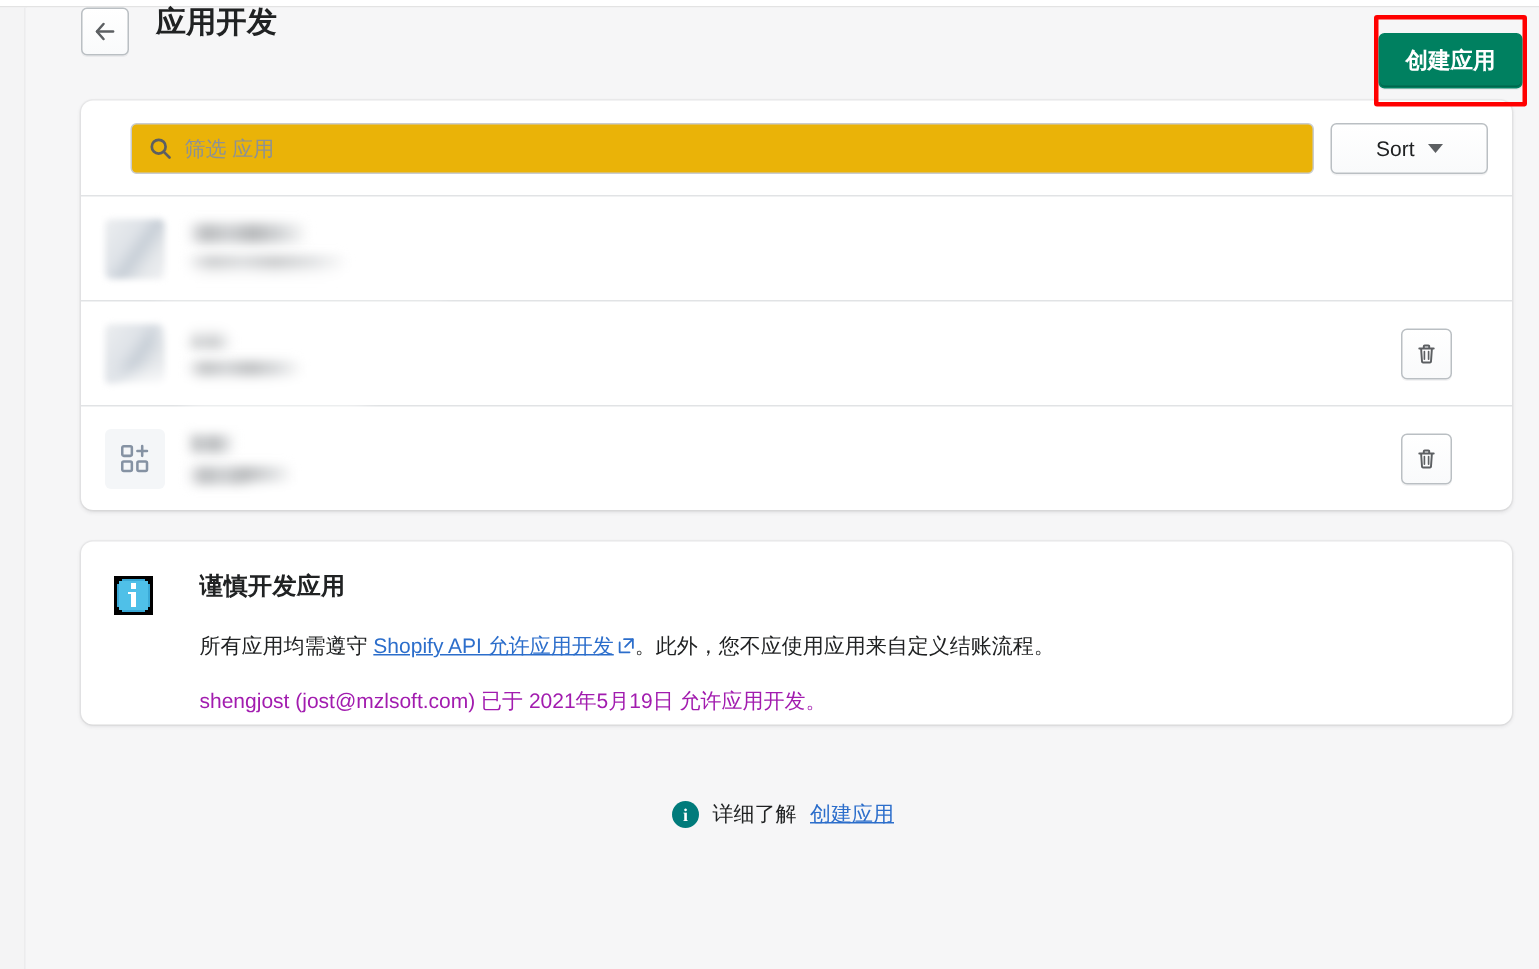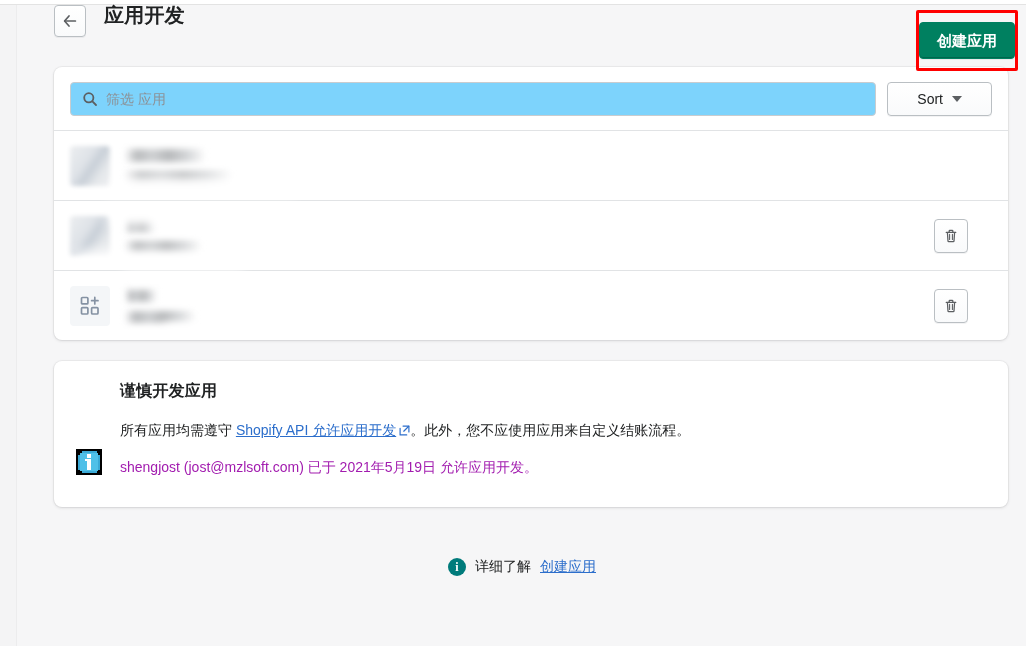--- a/index.html
+++ b/index.html
@@ -128,22 +128,23 @@
     padding: 15px 16px 14px 16px;
   }
   .search-field {
     flex: 1 1 auto;
     display: flex;
     align-items: center;
     gap: 8px;
     height: 34px;
     border: 1px solid #c9cccf;
     border-radius: 4px;
-    background: #7dd3fc;
+    background: #eab308;
     padding: 4px 11px;
+    margin-left: 17px;
   }
   .search-field input {
     border: 0;
     outline: 0;
     flex: 1 1 auto;
     font-family: inherit;
     font-size: 14px;
     color: #202223;
     background: transparent;
   }
@@ -232,24 +233,23 @@
     align-items: center;
     justify-content: center;
     cursor: pointer;
     flex: 0 0 auto;
     margin-right: 24px;
   }
 
   
   .notice-card {
     margin-top: 21px;
-    padding: 20px 20px 30px 20px;
-    display: flex;
-    gap: 16px;
-    align-items: flex-end;
+    padding: 20px 20px 6px 20px;
+    display: flex;
+    gap: 29px;
   }
   .info-pixel-icon {
     width: 30px; height: 30px;
     flex: 0 0 auto;
     margin-top: 1px;
   }
   .notice-body { flex: 1 1 auto; }
   .notice-title {
     font-size: 16px;
     font-weight: 700;

